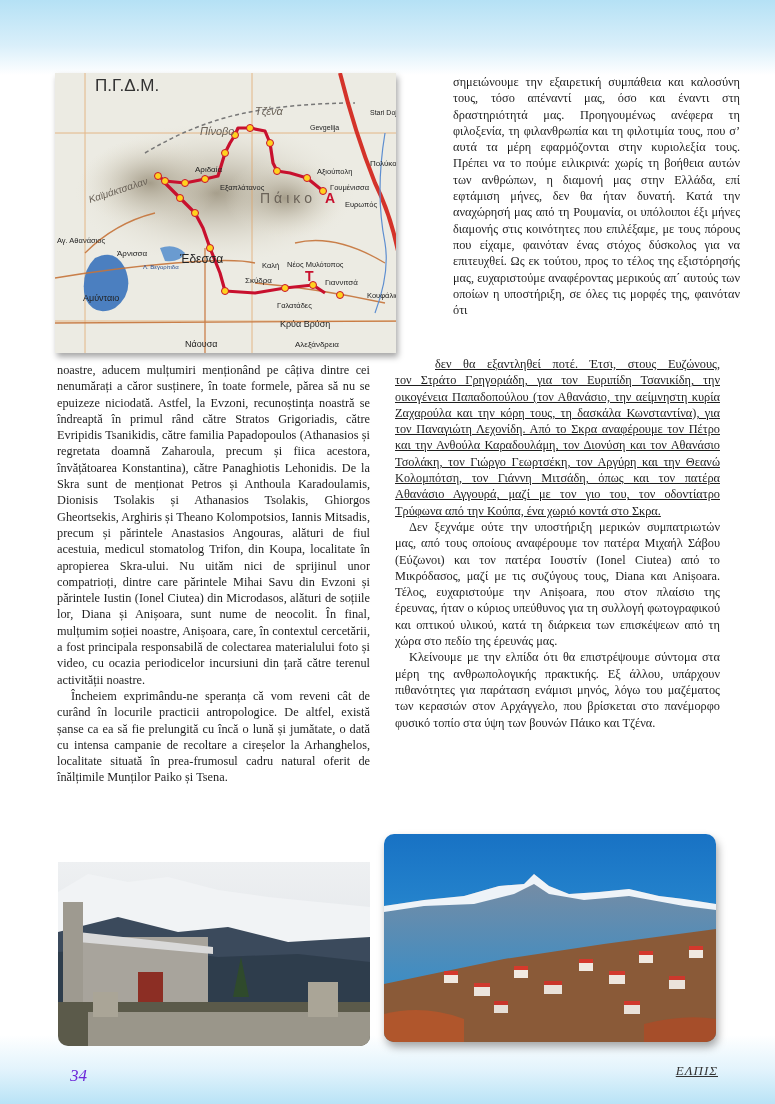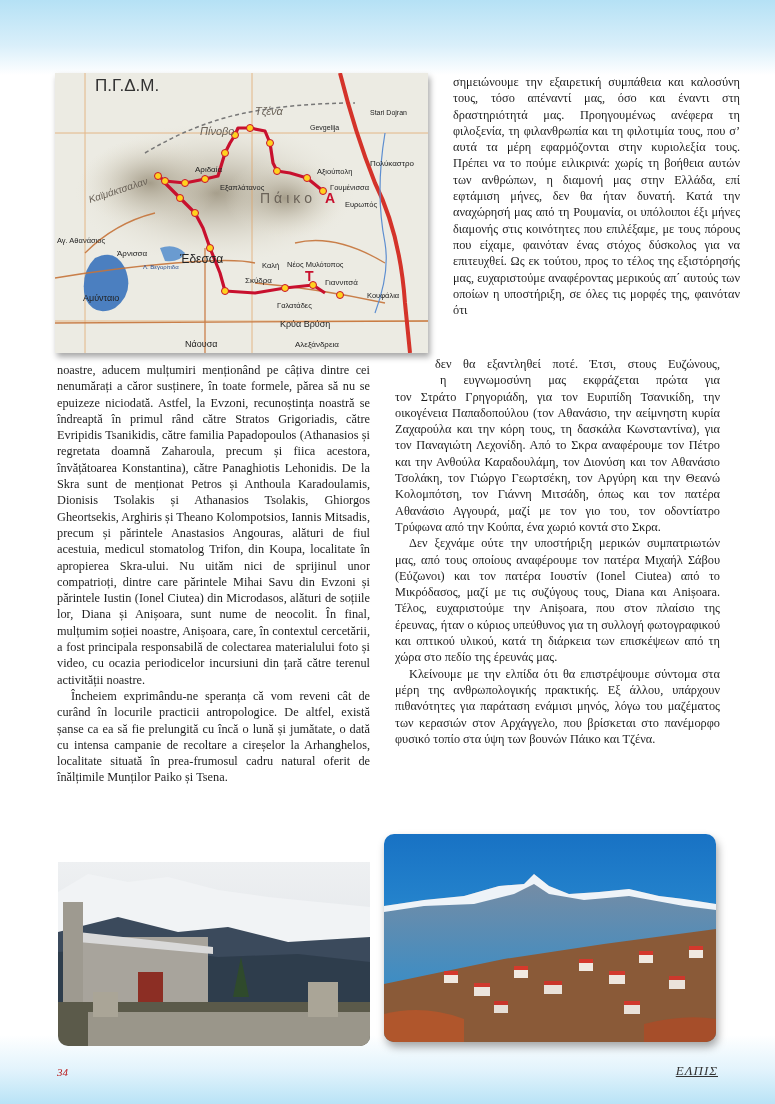--- a/index.html
+++ b/index.html
@@ -11,42 +11,42 @@
   }
   .col-text {
     position: absolute; font-size: 12.3px; line-height: 16.3px;
     text-align: justify; hyphens: auto;
   }
   .col-text p { margin: 0; }
   .col-text p.indent { text-indent: 14px; }
   #left-col { left: 57px; top: 362px; width: 313px; }
   #right-col-top { left: 433px; top: 74px; width: 287px; margin-left: 20px; }
   #right-col-bottom { left: 395px; top: 356px; width: 325px; }
-  #right-col-bottom p.first { text-indent: 0; }
+  #right-col-bottom p.first { text-indent: 0; text-decoration: underline; }
   #right-col-bottom .wrapline { display: block; padding-left: 40px; text-align: justify; text-align-last: justify; }
   #right-col-bottom .wrapline2 { display: block; padding-left: 45px; text-align: justify; text-align-last: justify; }
 
   
   #map {
-    position: absolute; left: 55px; top: 73px; width: 373px; height: 280px;
+    position: absolute; left: 55px; top: 73px; width: 341px; height: 280px;
     box-shadow: 2px 4px 6px rgba(0,0,0,0.35);
     background: #eceae0; overflow: hidden;
   }
   #map svg { display: block; }
 
   
   .photo {
     position: absolute; overflow: hidden; border-radius: 10px;
     box-shadow: 2px 5px 8px rgba(0,0,0,0.35);
   }
   #photo-left { left: 58px; top: 862px; width: 312px; height: 184px; border-radius: 0 0 10px 10px; box-shadow: none; }
   #photo-right { left: 384px; top: 834px; width: 332px; height: 208px; }
 
   #page-number {
-    position: absolute; left: 57px; top: 1066px; font-size: 11px; font-style: italic; color: #b91c1c;
+    position: absolute; left: 70px; top: 1066px; font-size: 17px; font-style: italic; color: #6d28d9;
   }
   #journal-title {
     position: absolute; right: 57px; top: 1063px; font-size: 13px; font-style: italic; letter-spacing: 1px; color: #333; text-decoration: underline;
   }
 </style>
 </head>
 <body>
 
 <div id="map">
   <svg width="373" height="280" viewBox="0 0 373 280">
@@ -143,21 +143,20 @@
   </svg>
 </div>
 
 <div id="right-col-top" class="col-text">
   <p>σημειώνουμε την εξαιρετική συμπάθεια και καλοσύνη τους, τόσο απέναντί μας, όσο και έναντι στη δραστηριότητά μας. Προηγουμένως ανέφερα τη φιλοξενία, τη φιλανθρωπία και τη φιλοτιμία τους, που σ’ αυτά τα μέρη εφαρμόζονται στην κυριολεξία τους. Πρέπει να το πούμε ειλικρινά: χωρίς τη βοήθεια αυτών των ανθρώπων, η διαμονή μας στην Ελλάδα, επί εφτάμιση μήνες, δεν θα ήταν δυνατή. Κατά την αναχώρησή μας από τη Ρουμανία, οι υπόλοιποι έξι μήνες διαμονής στις κοινότητες που επιλέξαμε, με τους πόρους που είχαμε, φαινόταν ένας στόχος δύσκολος για να επιτευχθεί. Ως εκ τούτου, προς το τέλος της εξιστόρησής μας, ευχαριστούμε αναφέροντας μερικούς απ΄ αυτούς των οποίων η υποστήριξη, σε όλες τις μορφές της, φαινόταν ότι</p>
 </div>
 
 <div id="right-col-bottom" class="col-text">
   <p class="first">
     <span class="wrapline">δεν θα εξαντληθεί ποτέ. Έτσι, στους Ευζώνους,</span>
-    <span class="wrapline2">η ευγνωμοσύνη μας εκφράζεται πρώτα για</span>
     <span>τον Στράτο Γρηγοριάδη, για τον Ευριπίδη Τσανικίδη, την οικογένεια Παπαδοπούλου (τον Αθανάσιο, την αείμνηστη κυρία Ζαχαρούλα και την κόρη τους, τη δασκάλα Κωνσταντίνα), για τον Παναγιώτη Λεχονίδη. Από το Σκρα αναφέρουμε τον Πέτρο και την Ανθούλα Καραδουλάμη, τον Διονύση και τον Αθανάσιο Τσολάκη, τον Γιώργο Γεωρτσέκη, τον Αργύρη και την Θεανώ Κολομπότση, τον Γιάννη Μιτσάδη, όπως και τον πατέρα Αθανάσιο Αγγουρά, μαζί με τον γιο του, τον οδοντίατρο Τρύφωνα από την Κούπα, ένα χωριό κοντά στο Σκρα.</span>
   </p>
   <p class="indent">Δεν ξεχνάμε ούτε την υποστήριξη μερικών συμπατριωτών μας, από τους οποίους αναφέρουμε τον πατέρα Μιχαήλ Σάβου (Εύζωνοι) και τον πατέρα Ιουστίν (Ionel Ciutea) από το Μικρόδασος, μαζί με τις συζύγους τους, Diana και Anișoara. Τέλος, ευχαριστούμε την Anișoara, που στον πλαίσιο της έρευνας, ήταν ο κύριος υπεύθυνος για τη συλλογή φωτογραφικού και οπτικού υλικού, κατά τη διάρκεια των επισκέψεων από τη χώρα στο πεδίο της έρευνάς μας.</p>
   <p class="indent">Κλείνουμε με την ελπίδα ότι θα επιστρέψουμε σύντομα στα μέρη της ανθρωπολογικής πρακτικής. Εξ άλλου, υπάρχουν πιθανότητες για παράταση ενάμισι μηνός, λόγω του μαζέματος των κερασιών στον Αρχάγγελο, που βρίσκεται στο πανέμορφο φυσικό τοπίο στα ύψη των βουνών Πάικο και Τζένα.</p>
 </div>
 
 <div id="left-col" class="col-text">
   <p>noastre, aducem mulțumiri menționând pe câțiva dintre cei nenumărați a căror susținere, în toate formele, părea să nu se epuizeze niciodată. Astfel, la Evzoni, recunoștința noastră se îndreaptă în primul rând către Stratos Grigoriadis, către Evripidis Tsanikidis, către familia Papadopoulos (Athanasios și regretata doamnă Zaharoula, precum și fiica acestora, învățătoarea Konstantina), către Panaghiotis Lehonidis. De la Skra sunt de menționat Petros și Anthoula Karadoulamis, Dionisis Tsolakis și Athanasios Tsolakis, Ghiorgos Gheortsekis, Arghiris și Theano Kolompotsios, Iannis Mitsadis, precum și părintele Anastasios Angouras, alături de fiul acestuia, medicul stomatolog Trifon, din Koupa, localitate în apropierea Skra-ului. Nu uităm nici de sprijinul unor compatrioți, dintre care părintele Mihai Savu din Evzoni și părintele Iustin (Ionel Ciutea) din Microdasos, alături de soțiile lor, Diana și Anișoara, sunt nume de neocolit. În final, mulțumim soției noastre, Anișoara, care, în contextul cercetării, a fost principala responsabilă de colectarea materialului foto și video, cu ocazia periodicelor incursiuni din țară către terenul activității noastre.</p>
   <p class="indent">Încheiem exprimându-ne speranța că vom reveni cât de curând în locurile practicii antropologice. De altfel, există șanse ca ea să fie prelungită cu încă o lună și jumătate, o dată cu intensa campanie de recoltare a cireșelor la Arhanghelos, localitate situată în prea-frumosul cadru natural oferit de înălțimile Munților Paiko și Tsena.</p>
 </div>

